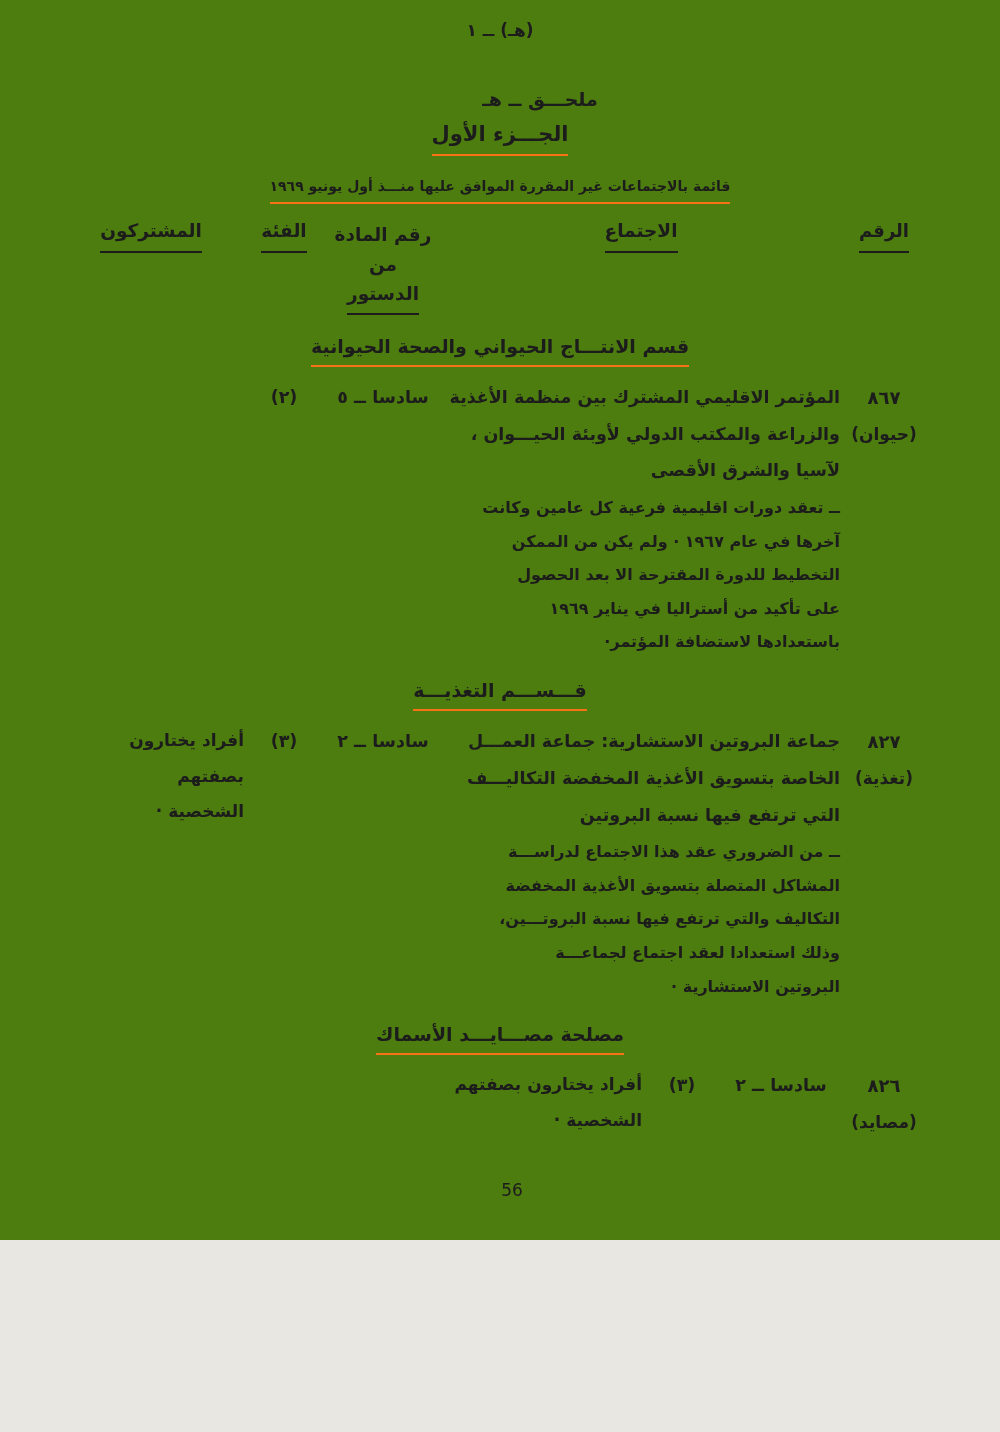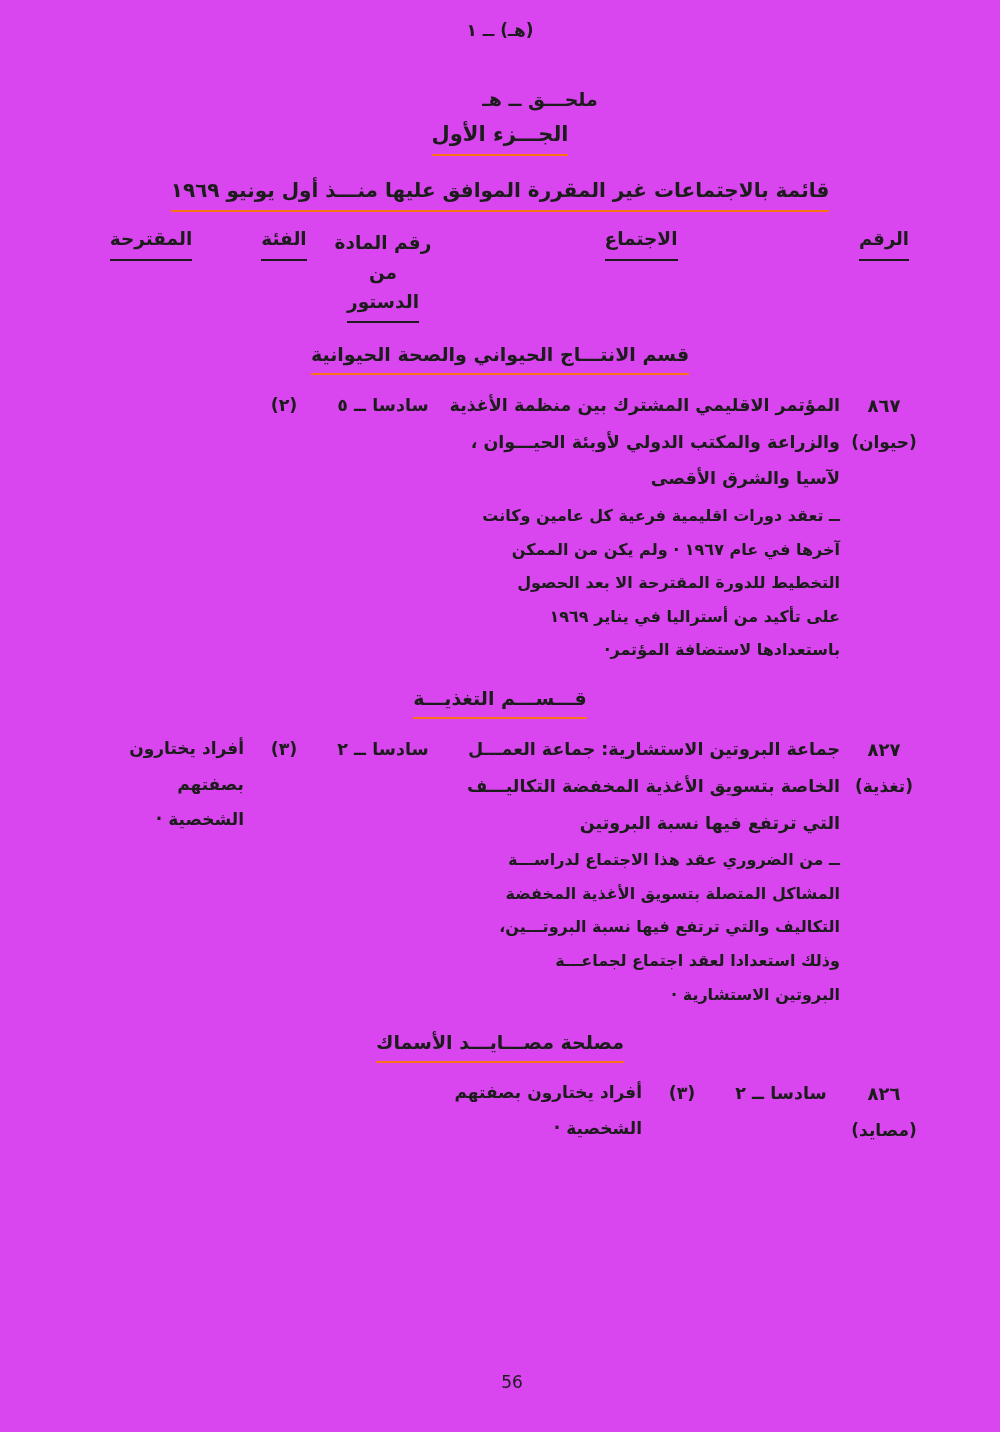--- a/index.html
+++ b/index.html
@@ -1,27 +1,27 @@
 <!DOCTYPE html>
 <html lang="ar" dir="rtl"><head>
 <meta charset="utf-8">
 <style>
   html,body{margin:0;padding:0;}
   body{background:#e9e7e1;}
   .page{
-    width:1000px;height:1432px;margin:0 auto;position:relative;overflow:hidden;
-    background:#d946ef;color:#1c1c1c;direction:rtl;
+    width:1000px;height:1240px;margin:0 auto;position:relative;overflow:hidden;
+    background:#4d7c0f;color:#1c1c1c;direction:rtl;
     font-family:"DejaVu Sans","Liberation Sans",sans-serif;
     font-weight:700;font-size:19px;
   }
   .top-marker{padding-top:20px;text-align:center;font-size:17px;letter-spacing:1px;}
   .annex{margin-top:48px;text-align:center;padding-left:80px;font-size:19px;}
   .part-title{margin-top:12px;text-align:center;font-size:21px;}
   .u{border-bottom:2px solid #f97316;padding-bottom:8px;}
-  .list-title{margin-top:32px;text-align:center;font-size:20px;}
+  .list-title{margin-top:32px;text-align:center;font-size:14px;}
   .row{display:flex;padding-right:72px;padding-left:58px;align-items:flex-start;}
   .col{flex:none;}
   .col-num{width:88px;text-align:center;font-size:18px;}
   .col-meeting{width:398px;}
   .col-article{width:118px;text-align:center;}
   .col-cat{width:80px;text-align:center;}
   .col-part{flex:1 1 auto;text-align:right;font-size:17px;}
   .thead{margin-top:26px;font-size:18.5px;}
   .thead .col-meeting{text-align:center;}
   .thead .col-part{text-align:center;font-size:18.5px;}
@@ -68,21 +68,21 @@
         <span class="hu">الاجتماع</span>
       </div>
       <div class="col col-article header-article">
         <span>رقم المادة من</span><br>
         <span class="l2">الدستور</span>
       </div>
       <div class="col col-cat">
         <span class="hu">الفئة</span>
       </div>
       <div class="col col-part">
-        <span class="hu">المقترحة</span>
+        <span class="hu">المشتركون</span>
       </div>
     </div>
 
     <div class="section-title">
       <span class="u">قسم الانتـــاج الحيواني والصحة الحيوانية</span>
     </div>
     <div class="row body-row">
       <div class="col col-num">
         <div>٨٦٧</div>
         <div class="num-sub">(حيوان)</div>

